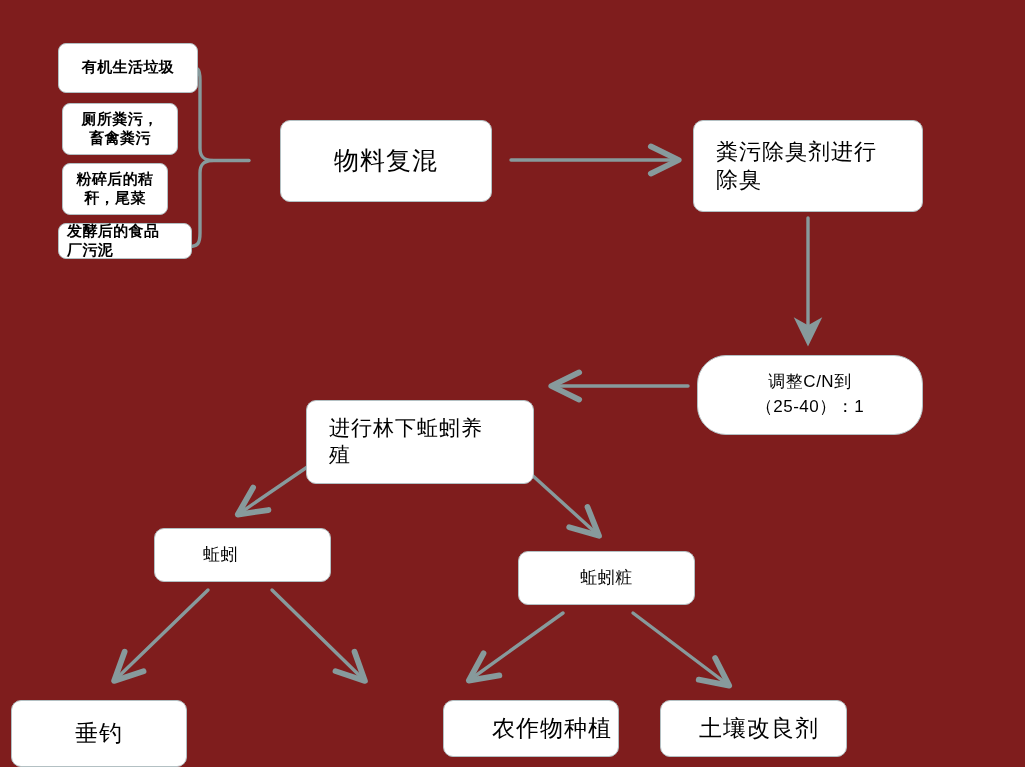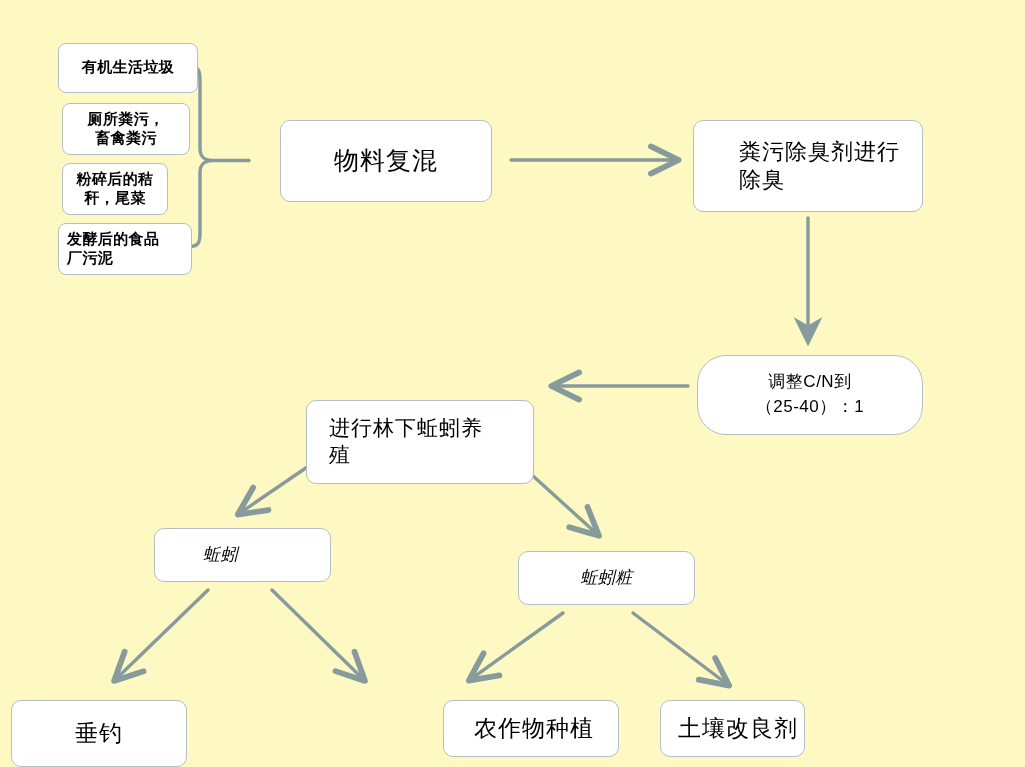--- a/index.html
+++ b/index.html
@@ -7,21 +7,21 @@
     padding: 0;
     background: #ffffff;
   }
   body {
     font-family: "Liberation Serif", "DejaVu Serif", serif;
   }
   #canvas {
     position: relative;
     width: 1025px;
     height: 767px;
-    background: #fef9c3;
+    background: #7f1d1d;
     overflow: hidden;
   }
   #edges {
     position: absolute;
     left: 0;
     top: 0;
     width: 1025px;
     height: 767px;
     pointer-events: none;
   }
@@ -75,36 +75,35 @@
     line-height: 1.45;
     border-radius: 29px;
   }
   
   .node.mid {
     font-family: "Liberation Serif", "DejaVu Serif", serif;
     font-size: 17px;
     letter-spacing: 0.5px;
     justify-content: flex-start;
     padding: 0 48px;
-    font-style: italic;
   }
   .node.mid.ctr {
     justify-content: center;
     padding: 0 0;
   }
   
   .node.out {
     font-family: "Liberation Serif", "DejaVu Serif", serif;
     font-size: 23px;
     letter-spacing: 1px;
     justify-content: center;
     padding: 0 6px;
   }
   .node.out.lead {
-    justify-content: center;
+    justify-content: flex-end;
     padding-left: 12px;
   }
   .txt { display: block; white-space: pre-line; }
 </style>
 </head>
 <body>
 
 <div id="canvas">
 
   <svg id="edges" viewBox="0 0 1025 767" xmlns="http://www.w3.org/2000/svg">
@@ -141,40 +140,40 @@
 
     <line x1="563" y1="613" x2="471" y2="679" stroke="#879a9c" stroke-width="3.4" stroke-linecap="round" marker-end="url(#ah)"></line>
 
     <line x1="633" y1="613" x2="727" y2="684" stroke="#879a9c" stroke-width="3.4" stroke-linecap="round" marker-end="url(#ah)"></line>
   </svg>
 
   <div class="node src" style="left:58px; top:43px; width:140px; height:50px;">
     <span class="txt">有机生活垃圾</span>
   </div>
 
-  <div class="node src ctr" style="left:62px; top:103px; width:128px; height:52px;">
+  <div class="node src ctr" style="left:62px; top:103px; width:116px; height:52px;">
     <span class="txt">厕所粪污，
 畜禽粪污</span>
   </div>
 
   <div class="node src ctr" style="left:62px; top:163px; width:106px; height:52px;">
     <span class="txt">粉碎后的秸
 秆，尾菜</span>
   </div>
 
-  <div class="node src lead" style="left:58px; top:223px; width:134px; height:52px;">
+  <div class="node src lead" style="left:58px; top:223px; width:134px; height:36px;">
     <span class="txt">发酵后的食品
 厂污泥</span>
   </div>
 
   <div class="node proc center" style="left:280px; top:120px; width:212px; height:82px;">
     <span class="txt">物料复混</span>
   </div>
 
-  <div class="node proc" style="left:693px; top:120px; width:230px; height:92px; font-size:22px; padding:0 22px;justify-content:flex-end;">
+  <div class="node proc" style="left:693px; top:120px; width:230px; height:92px; font-size:22px; padding:0 22px;">
     <span class="txt">粪污除臭剂进行
 除臭</span>
   </div>
 
   <div class="node sans" style="left:697px; top:355px; width:226px; height:80px;">
     <span class="txt">调整C/N到
 （25-40）：1</span>
   </div>
 
   <div class="node proc" style="left:306px; top:353px; width:228px; height:84px; font-size:21px; padding:0 22px;margin-top:47px;">
@@ -192,17 +191,17 @@
 
   <div class="node out" style="left:11px; top:700px; width:176px; height:67px;">
     <span class="txt">垂钓</span>
   </div>
 
 
   <div class="node out lead" style="left:443px; top:700px; width:176px; height:57px;">
     <span class="txt">农作物种植</span>
   </div>
 
-  <div class="node out" style="left:660px; top:700px; width:145px; height:57px;padding-left:17px;">
+  <div class="node out" style="left:660px; top:700px; width:187px; height:57px;padding-left:17px;">
     <span class="txt">土壤改良剂</span>
   </div>
 
 </div>
 
 </body></html>

